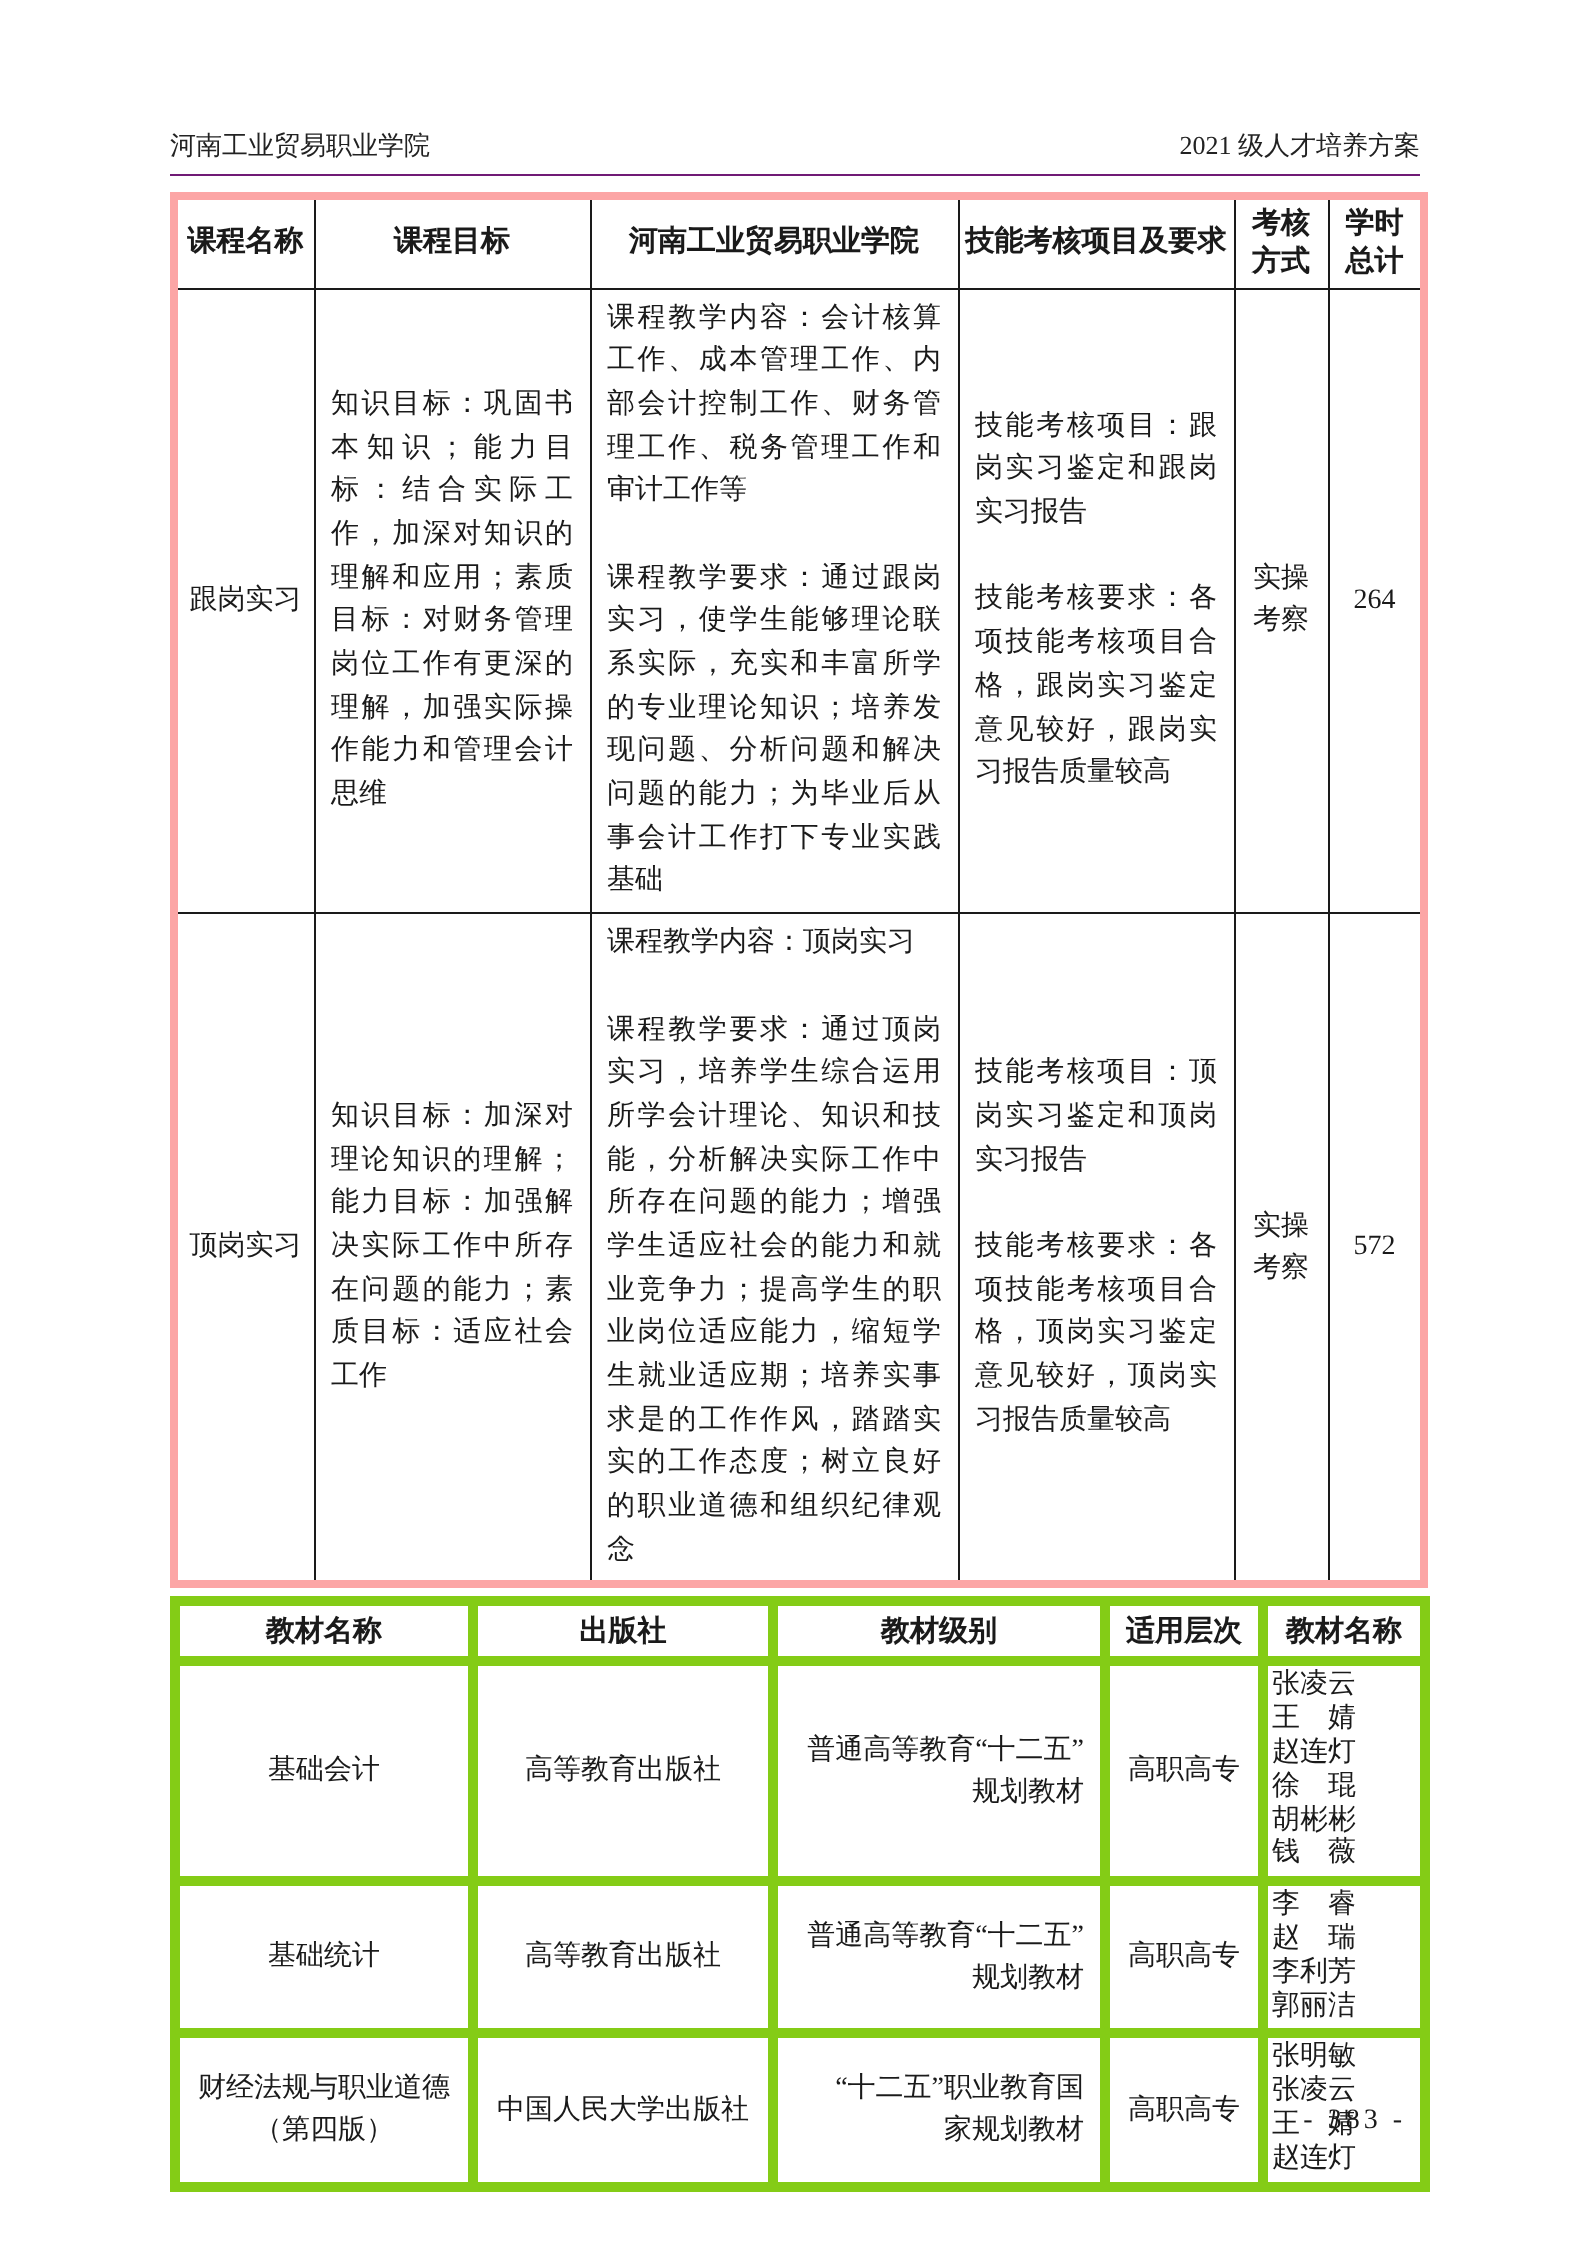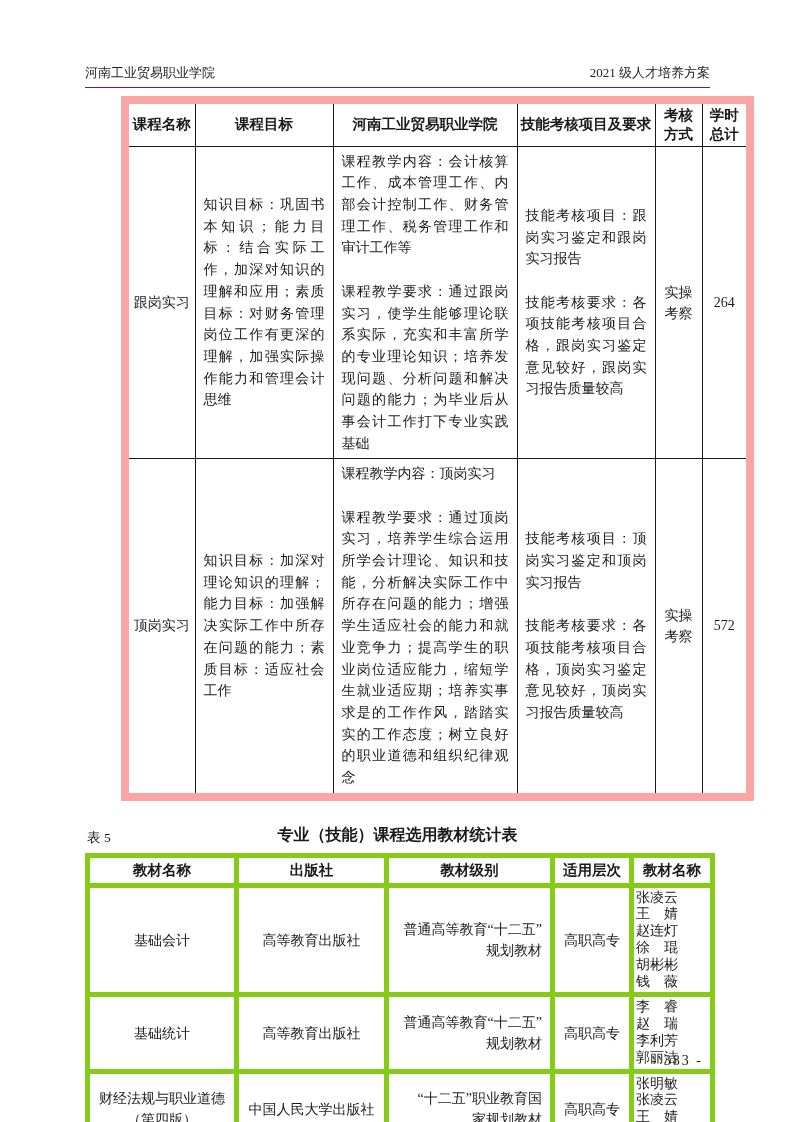--- a/index.html
+++ b/index.html
@@ -15,21 +15,21 @@
 
   
   .doc-header{
     display:flex;justify-content:space-between;align-items:flex-end;
     font-size:13px;color:#222;
     padding-bottom:5px;border-bottom:1px solid #701a75;gap:12px;
   }
 
   
   table{border-collapse:collapse;table-layout:fixed;width:625px;}
-  .t1{margin-top:8px;font-size:14px;border:8px solid #fca5a5;margin-left:36px;}
+  .t1{margin-top:8px;font-size:14px;border:4px solid #fca5a5;}
   .t1 th,.t1 td{border:1px solid #1a1a1a;vertical-align:middle;overflow:hidden;}
   .t1 th{
     font-size:14.5px;font-weight:bold;text-align:center;
     white-space:pre-line;line-height:1.3;padding:2px;
   }
   .t1 thead tr{height:46px;}
   .t1 tr.r0{height:255px;}
   .t1 tr.r1{height:276px;}
   td.cell-center{text-align:center;white-space:pre-line;line-height:1.5;padding:2px;}
   td.cell-just{
@@ -114,24 +114,20 @@
         <td class="cell-just">技能考核项目：顶岗实习鉴定和顶岗实习报告
 
 技能考核要求：各项技能考核项目合格，顶岗实习鉴定意见较好，顶岗实习报告质量较高</td>
         <td class="cell-center">实操
 考察</td>
         <td class="cell-center">572</td>
       </tr>
     </tbody>
   </table>
 
-  <div class="caption-row">
-    <span class="cap-label">表 5</span>
-    <span class="cap-title">专业（技能）课程选用教材统计表</span>
-  </div>
 
   <table class="t2">
     <colgroup>
       <col style="width:149px">
         <col style="width:150px">
         <col style="width:166px">
       <col style="width:79px">
         <col style="width:81px">
     </colgroup>
     <thead>

